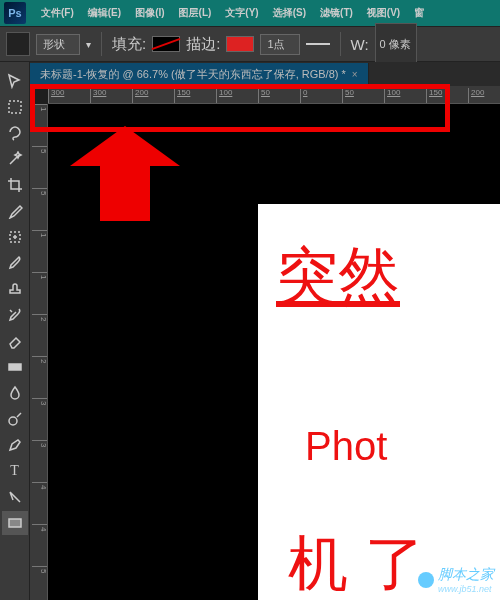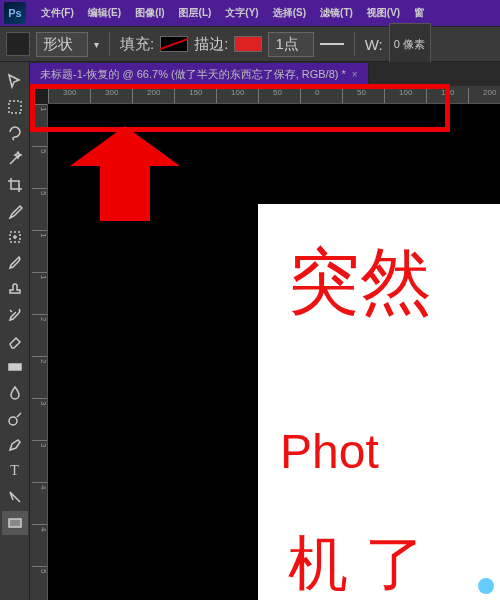--- a/index.html
+++ b/index.html
@@ -1,47 +1,47 @@
 <!DOCTYPE html>
 <html><head>
 <meta charset="utf-8">
 <style>
 * { margin: 0; padding: 0; box-sizing: border-box; font-family: "Microsoft YaHei", sans-serif; }
 body { background: #2a2a2a; width: 500px; height: 600px; overflow: hidden; position: relative; }
-.menubar { background: #4c1d95; height: 26px; display: flex; align-items: center; padding: 0 4px; }
+.menubar { background: #0f766e; height: 26px; display: flex; align-items: center; padding: 0 4px; }
 .ps-logo { width: 22px; height: 22px; background: linear-gradient(135deg, #001833, #0a3a6b); color: #7bb5e8; font-weight: bold; font-size: 11px; display: flex; align-items: center; justify-content: center; border-radius: 2px; margin-right: 8px; }
 .menu-item { color: #ccc; font-size: 10px; padding: 0 7px; cursor: pointer; font-weight: bold; }
 .optbar { background: #3a3a3a; height: 36px; display: flex; align-items: center; padding: 0 6px; gap: 6px; border-top: 1px solid #222; border-bottom: 1px solid #222; }
 .opt-icon { width: 24px; height: 24px; background: #222; border: 1px solid #555; }
 .opt-label { color: #ccc; font-size: 15px; }
-.opt-select { background: #444; color: #ccc; font-size: 15px; padding: 2px 14px 2px 6px; border: 1px solid #666; position: relative; }
+.opt-select { background: #444; color: #ccc; font-size: 11px; padding: 2px 14px 2px 6px; border: 1px solid #666; position: relative; }
 .opt-swatch { width: 28px; height: 16px; background: #000; border: 1px solid #666; position: relative; }
 .opt-swatch.nostroke::after { content: ""; position: absolute; left: -2px; top: 6px; width: 30px; height: 2px; background: #d00; transform: rotate(-20deg); }
 .opt-swatch.red { background: #d22; }
 .opt-field { background: #333; color: #ccc; font-size: 11px; padding: 13px 4px; border: 1px solid #555; width: 42px; }
 .sep { width: 1px; height: 24px; background: #555; margin: 0 4px; }
 .doc-area { position: relative; height: calc(600px - 62px); display: flex; }
 .toolbox { width: 30px; background: #3a3a3a; border-right: 1px solid #222; display: flex; flex-direction: column; padding-top: 6px; }
 .tool { width: 26px; height: 24px; margin: 1px auto; display: flex; align-items: center; justify-content: center; color: #ccc; font-size: 14px; cursor: pointer; }
 .tool.active { background: #555; }
 .tool svg { width: 16px; height: 16px; stroke: #ccc; fill: none; stroke-width: 1.5; }
 .canvas-wrap { flex: 1; position: relative; background: #1e1e1e; overflow: hidden; }
 .tabbar { height: 24px; background: #2a2a2a; display: flex; align-items: center; }
-.tab { background: #4c1d95; color: #bbb; font-size: 11px; padding: 4px 10px; border-right: 1px solid #222; display: flex; align-items: center; gap: 6px; }
+.tab { background: #0c4a6e; color: #bbb; font-size: 11px; padding: 4px 10px; border-right: 1px solid #222; display: flex; align-items: center; gap: 6px; }
 .tab-close { color: #999; cursor: pointer; font-size: 10px; }
 .ruler-h { height: 18px; background: #3a3a3a; position: relative; margin-left: 18px; overflow: hidden; border-bottom: 1px solid #555; }
 .ruler-v { width: 18px; background: #3a3a3a; position: absolute; left: 0; top: 42px; bottom: 0; border-right: 1px solid #555; overflow: hidden; }
 .tick { position: absolute; color: #999; font-size: 8px; }
-.ruler-h .tick { top: 2px; border-left: 1px solid #777; height: 16px; padding-left: 14px; }
+.ruler-h .tick { top: 2px; border-left: 1px solid #777; height: 16px; padding-left: 2px; text-decoration: underline; }
 .ruler-v .tick { left: 2px; border-top: 1px solid #777; width: 16px; padding-top: 2px; writing-mode: vertical-rl; }
 .stage { position: absolute; left: 18px; top: 42px; right: 0; bottom: 0; background: #000; overflow: hidden; }
 .artboard { position: absolute; left: 210px; top: 100px; width: 400px; height: 500px; background: #fff; }
 .art-text { color: #e11; font-family: "SimHei", sans-serif; position: absolute; font-weight: 500; }
-.t1 { font-size: 72px; top: 30px; left: 30px; }
-.t2 { font-size: 48px; top: 220px; left: 22px; }
+.t1 { font-size: 62px; top: 30px; left: 18px; text-decoration: underline; }
+.t2 { font-size: 40px; top: 220px; left: 47px; }
 .t3 { font-size: 60px; top: 320px; left: 30px; }
 .annot-box { position: absolute; border: 5px solid #e00; pointer-events: none; }
 .annot-arrow { position: absolute; pointer-events: none; }
 .watermark { position: absolute; right: 6px; bottom: 6px; color: #6cf; font-size: 14px; font-style: italic; display: flex; align-items: center; gap: 4px; }
 .wm-icon { width: 16px; height: 16px; background: #6cf; border-radius: 50%; }
 </style>
 </head>
 <body>
 
 <div class="menubar">
@@ -211,13 +211,17 @@
 
     <div class="annot-box" style="left:0;top:22px;width:420px;height:48px"></div>
     <svg class="annot-arrow" style="left:40px;top:64px" width="110" height="100">
       <polygon points="55,0 110,40 80,40 80,95 30,95 30,40 0,40" fill="#e00"></polygon>
     </svg>
   </div>
 </div>
 
 <div class="watermark">
   <div class="wm-icon"></div>
+  <div>
+    <div>脚本之家</div>
+    <div style="font-size:9px;color:#9df">www.jb51.net</div>
+  </div>
 </div>
 
 </body></html>

